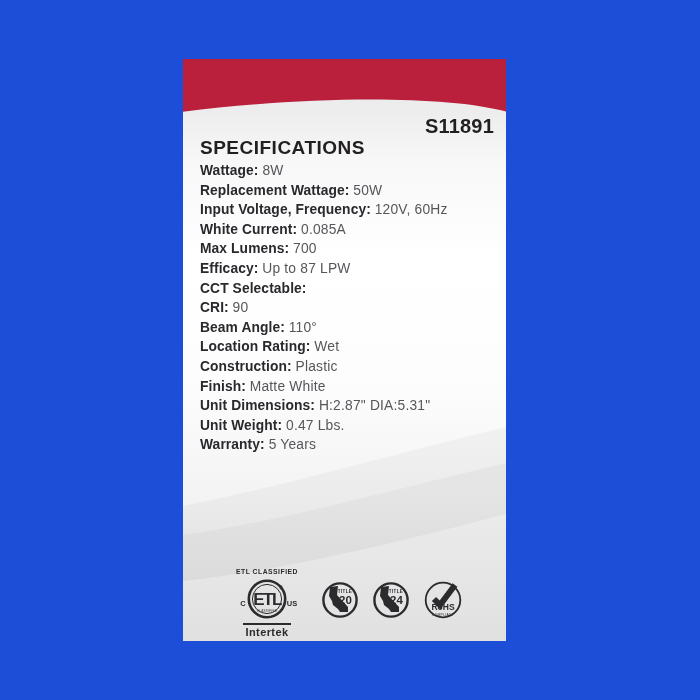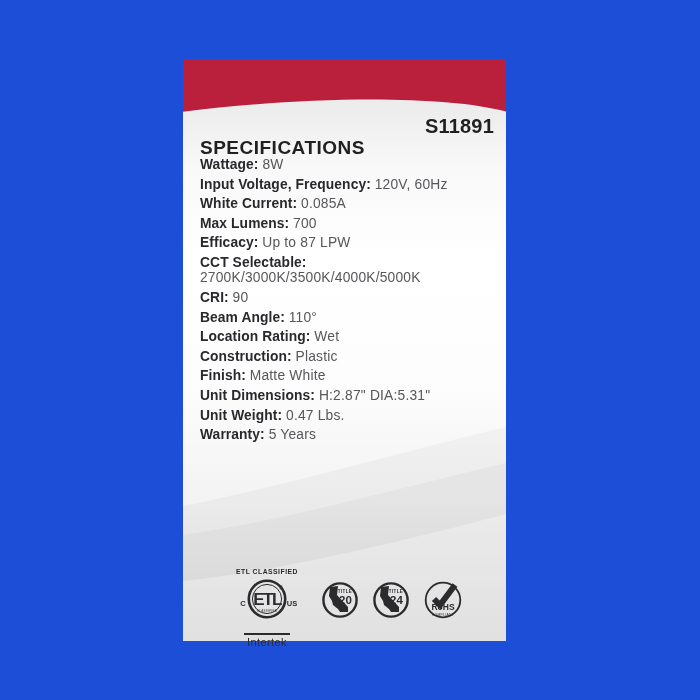--- a/index.html
+++ b/index.html
@@ -9,32 +9,32 @@
         background:linear-gradient(180deg,#e9e9ea 0%,#ededee 9%,#f8f8f9 18%,
                    #ffffff 34%,#fdfdfd 55%,#f3f3f4 76%,#e9e9ea 89%,#e2e2e3 100%);}
   .swoosh,.header{position:absolute;left:0;top:0;display:block;}
   .header{width:323px;height:56px;}
   .swoosh{width:323px;height:582px;}
   .content{position:absolute;left:17px;right:12px;top:0;}
   .sku{margin-top:57px;text-align:right;font-size:20px;line-height:20px;font-weight:700;
        color:#221f20;letter-spacing:.2px;}
   .spec-title{margin-top:2px;font-size:19px;line-height:19px;font-weight:700;color:#221f20;
        letter-spacing:.5px;}
-  .rows{}
+  .rows{margin-top:6px;}
   .spec-row{font-size:13.8px;line-height:15.5px;margin-bottom:4.1px;}
   .spec-row .lbl{font-weight:700;color:#29282c;letter-spacing:.1px;}
   .spec-row .val{font-weight:400;color:#57575b;letter-spacing:.2px;}
   .spec-row.wrap .val{display:block;}
   .certs{position:absolute;left:0;right:0;top:509px;display:flex;justify-content:center;
          align-items:flex-start;gap:11px;color:#2b2b2e;}
   .etl-block{display:flex;flex-direction:column;align-items:center;width:84px;}
   .etl-caption{font-size:6.8px;line-height:8px;font-weight:700;letter-spacing:.5px;}
   .etl-block svg{display:block;margin-top:1px;}
-  .intertek{margin-top:10px;border-top:2px solid #2b2b2e;padding:1px 3px 0;
-            font-size:11px;line-height:12px;font-weight:400;letter-spacing:.4px;}
+  .intertek{margin-top:0;border-top:2px solid #2b2b2e;padding:1px 3px 0;
+            font-size:11px;line-height:12px;font-weight:700;letter-spacing:.4px;}
   .title-badge{margin-top:12px;display:block;}
   .rohs-badge{margin-top:11px;display:block;}
   svg text{font-family:"Liberation Sans",sans-serif;}
 </style>
 </head>
 <body>
 
 <div class="stage">
   <div class="card">
 
@@ -46,25 +46,26 @@
 
     <svg class="header" viewBox="0 0 323 56">
       <path d="M0,0 H323 V52.6 C260,35.5 118,37.5 0,52.8 Z" fill="#BA1F3B"></path>
     </svg>
 
     <div class="content">
       <div class="sku">S11891</div>
       <div class="spec-title">SPECIFICATIONS</div>
       <div class="rows" id="spec-rows">
           <div class="spec-row"><span class="lbl">Wattage:</span> <span class="val">8W</span></div>
+          <div class="spec-row"><span class="lbl">Replacement Wattage:</span> <span class="val">50W</span></div>
           <div class="spec-row"><span class="lbl">Input Voltage, Frequency:</span> <span class="val">120V, 60Hz</span></div>
           <div class="spec-row"><span class="lbl">White Current:</span> <span class="val">0.085A</span></div>
           <div class="spec-row"><span class="lbl">Max Lumens:</span> <span class="val">700</span></div>
           <div class="spec-row"><span class="lbl">Efficacy:</span> <span class="val">Up to 87 LPW</span></div>
-          <div class="spec-row wrap"><span class="lbl">CCT Selectable:</span> <span class="val">2700K/3000K/3500K/4000K/5000K</span></div>
+          <div class="spec-row wrap"><span class="lbl">CCT Selectable:</span> </div>
           <div class="spec-row"><span class="lbl">CRI:</span> <span class="val">90</span></div>
           <div class="spec-row"><span class="lbl">Beam Angle:</span> <span class="val">110°</span></div>
           <div class="spec-row"><span class="lbl">Location Rating:</span> <span class="val">Wet</span></div>
           <div class="spec-row"><span class="lbl">Construction:</span> <span class="val">Plastic</span></div>
           <div class="spec-row"><span class="lbl">Finish:</span> <span class="val">Matte White</span></div>
           <div class="spec-row"><span class="lbl">Unit Dimensions:</span> <span class="val">H:2.87" DIA:5.31"</span></div>
           <div class="spec-row"><span class="lbl">Unit Weight:</span> <span class="val">0.47 Lbs.</span></div>
           <div class="spec-row"><span class="lbl">Warranty:</span> <span class="val">5 Years</span></div>
         </div>
     </div>

